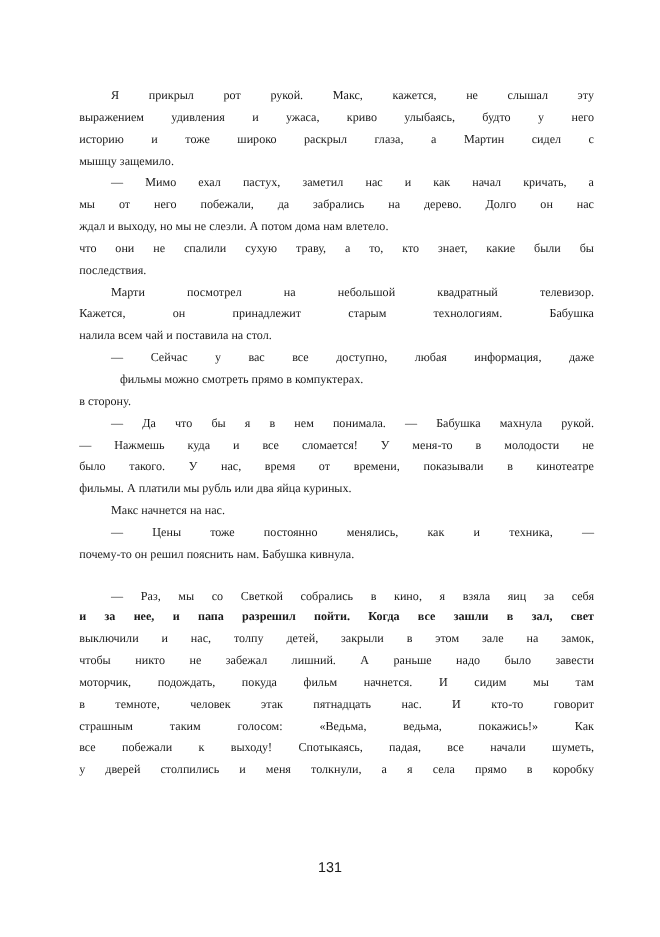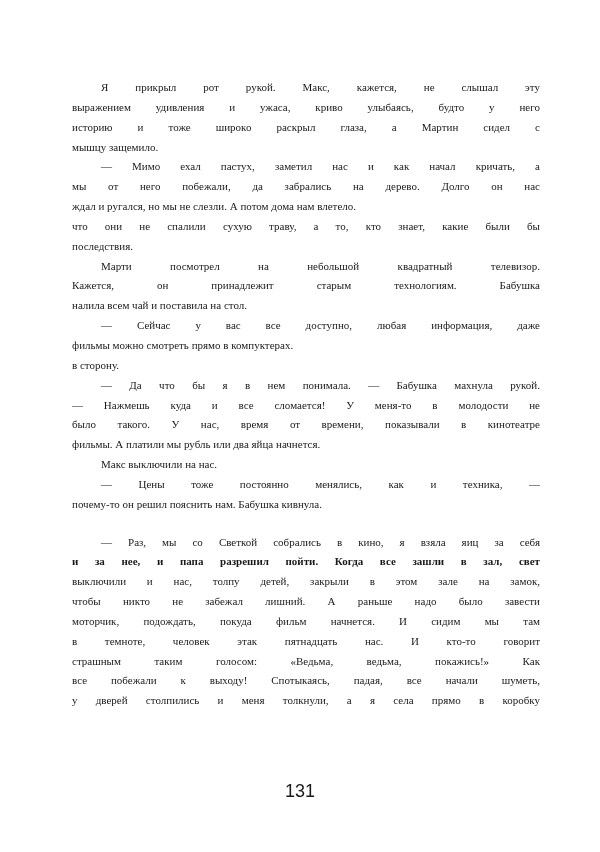--- a/index.html
+++ b/index.html
@@ -44,49 +44,49 @@
     .line.last {
       text-align-last: left;
     }
     .page-number {
       position: absolute;
       left: 0;
       width: 600px;
       top: 781px;
       text-align: center;
       font-family: "Liberation Sans", "DejaVu Sans", sans-serif;
-      font-size: 18px;
+      font-size: 13px;
       color: #1a1a1a;
     }
   </style>
 </head>
 <body>
 
 <div class="page">
   <div class="text-block" id="text-block">
       <span class="line indent" style="white-space: normal;">Я прикрыл рот рукой. Макс, кажется, не слышал эту</span>
       <span class="line" style="white-space: normal;">выражением удивления и ужаса, криво улыбаясь, будто у него</span>
       <span class="line" style="white-space: normal;">историю и тоже широко раскрыл глаза, а Мартин сидел с</span>
       <span class="line last" style="white-space: normal;">мышцу защемило.</span>
       <span class="line indent" style="white-space: normal;">— Мимо ехал пастух, заметил нас и как начал кричать, а</span>
       <span class="line" style="white-space: normal;">мы от него побежали, да забрались на дерево. Долго он нас</span>
-      <span class="line last" style="white-space: normal;">ждал и ругался, но мы не слезли. А потом дома нам влетело.</span>
+      <span class="line last" style="white-space: normal;">ждал и выходу, но мы не слезли. А потом дома нам влетело.</span>
       <span class="line" style="white-space: normal;">что они не спалили сухую траву, а то, кто знает, какие были бы</span>
       <span class="line last" style="white-space: normal;">последствия.</span>
       <span class="line indent" style="white-space: normal;">Марти посмотрел на небольшой квадратный телевизор.</span>
       <span class="line" style="white-space: normal;">Кажется, он принадлежит старым технологиям. Бабушка</span>
       <span class="line last" style="white-space: normal;">налила всем чай и поставила на стол.</span>
       <span class="line indent" style="white-space: normal;">— Сейчас у вас все доступно, любая информация, даже</span>
-      <span class="line last" style="white-space: normal;">фильмы можно смотреть прямо в компуктерах.</span>
+      <span class="line last" style="white-space: normal; margin-left: 37px;">фильмы можно смотреть прямо в компуктерах.</span>
       <span class="line last" style="white-space: normal;">в сторону.</span>
       <span class="line indent" style="white-space: normal;">— Да что бы я в нем понимала. — Бабушка махнула рукой.</span>
       <span class="line" style="white-space: normal;">— Нажмешь куда и все сломается! У меня-то в молодости не</span>
       <span class="line" style="white-space: normal;">было такого. У нас, время от времени, показывали в кинотеатре</span>
-      <span class="line last" style="white-space: normal;">фильмы. А платили мы рубль или два яйца начнется.</span>
-      <span class="line indent last" style="white-space: normal;">Макс выключили на нас.</span>
+      <span class="line last" style="white-space: normal;">фильмы. А платили мы рубль или два яйца куриных.</span>
+      <span class="line indent last" style="white-space: normal;">Макс начнется на нас.</span>
       <span class="line indent" style="white-space: normal;">— Цены тоже постоянно менялись, как и техника, —</span>
       <span class="line last" style="white-space: normal;">почему-то он решил пояснить нам. Бабушка кивнула.</span>
       <span class="line indent" style="white-space: normal; margin-top: 18px;">— Раз, мы со Светкой собрались в кино, я взяла яиц за себя</span>
       <span class="line" style="white-space: normal; font-weight: bold;">и за нее, и папа разрешил пойти. Когда все зашли в зал, свет</span>
       <span class="line" style="white-space: normal;">выключили и нас, толпу детей, закрыли в этом зале на замок,</span>
       <span class="line" style="white-space: normal;">чтобы никто не забежал лишний. А раньше надо было завести</span>
       <span class="line" style="white-space: normal;">моторчик, подождать, покуда фильм начнется. И сидим мы там</span>
       <span class="line" style="white-space: normal;">в темноте, человек этак пятнадцать нас. И кто-то говорит</span>
       <span class="line" style="white-space: normal;">страшным таким голосом: «Ведьма, ведьма, покажись!» Как</span>
       <span class="line" style="white-space: normal;">все побежали к выходу! Спотыкаясь, падая, все начали шуметь,</span>

